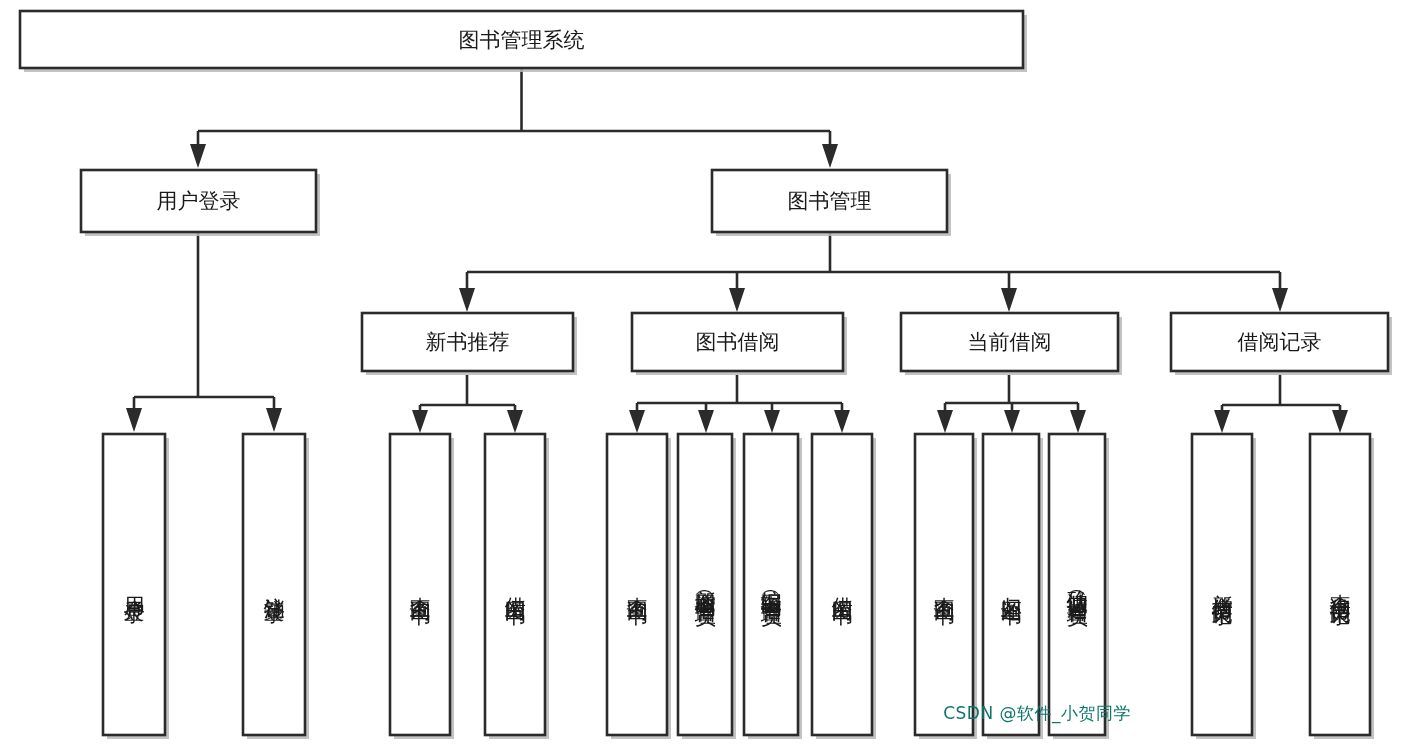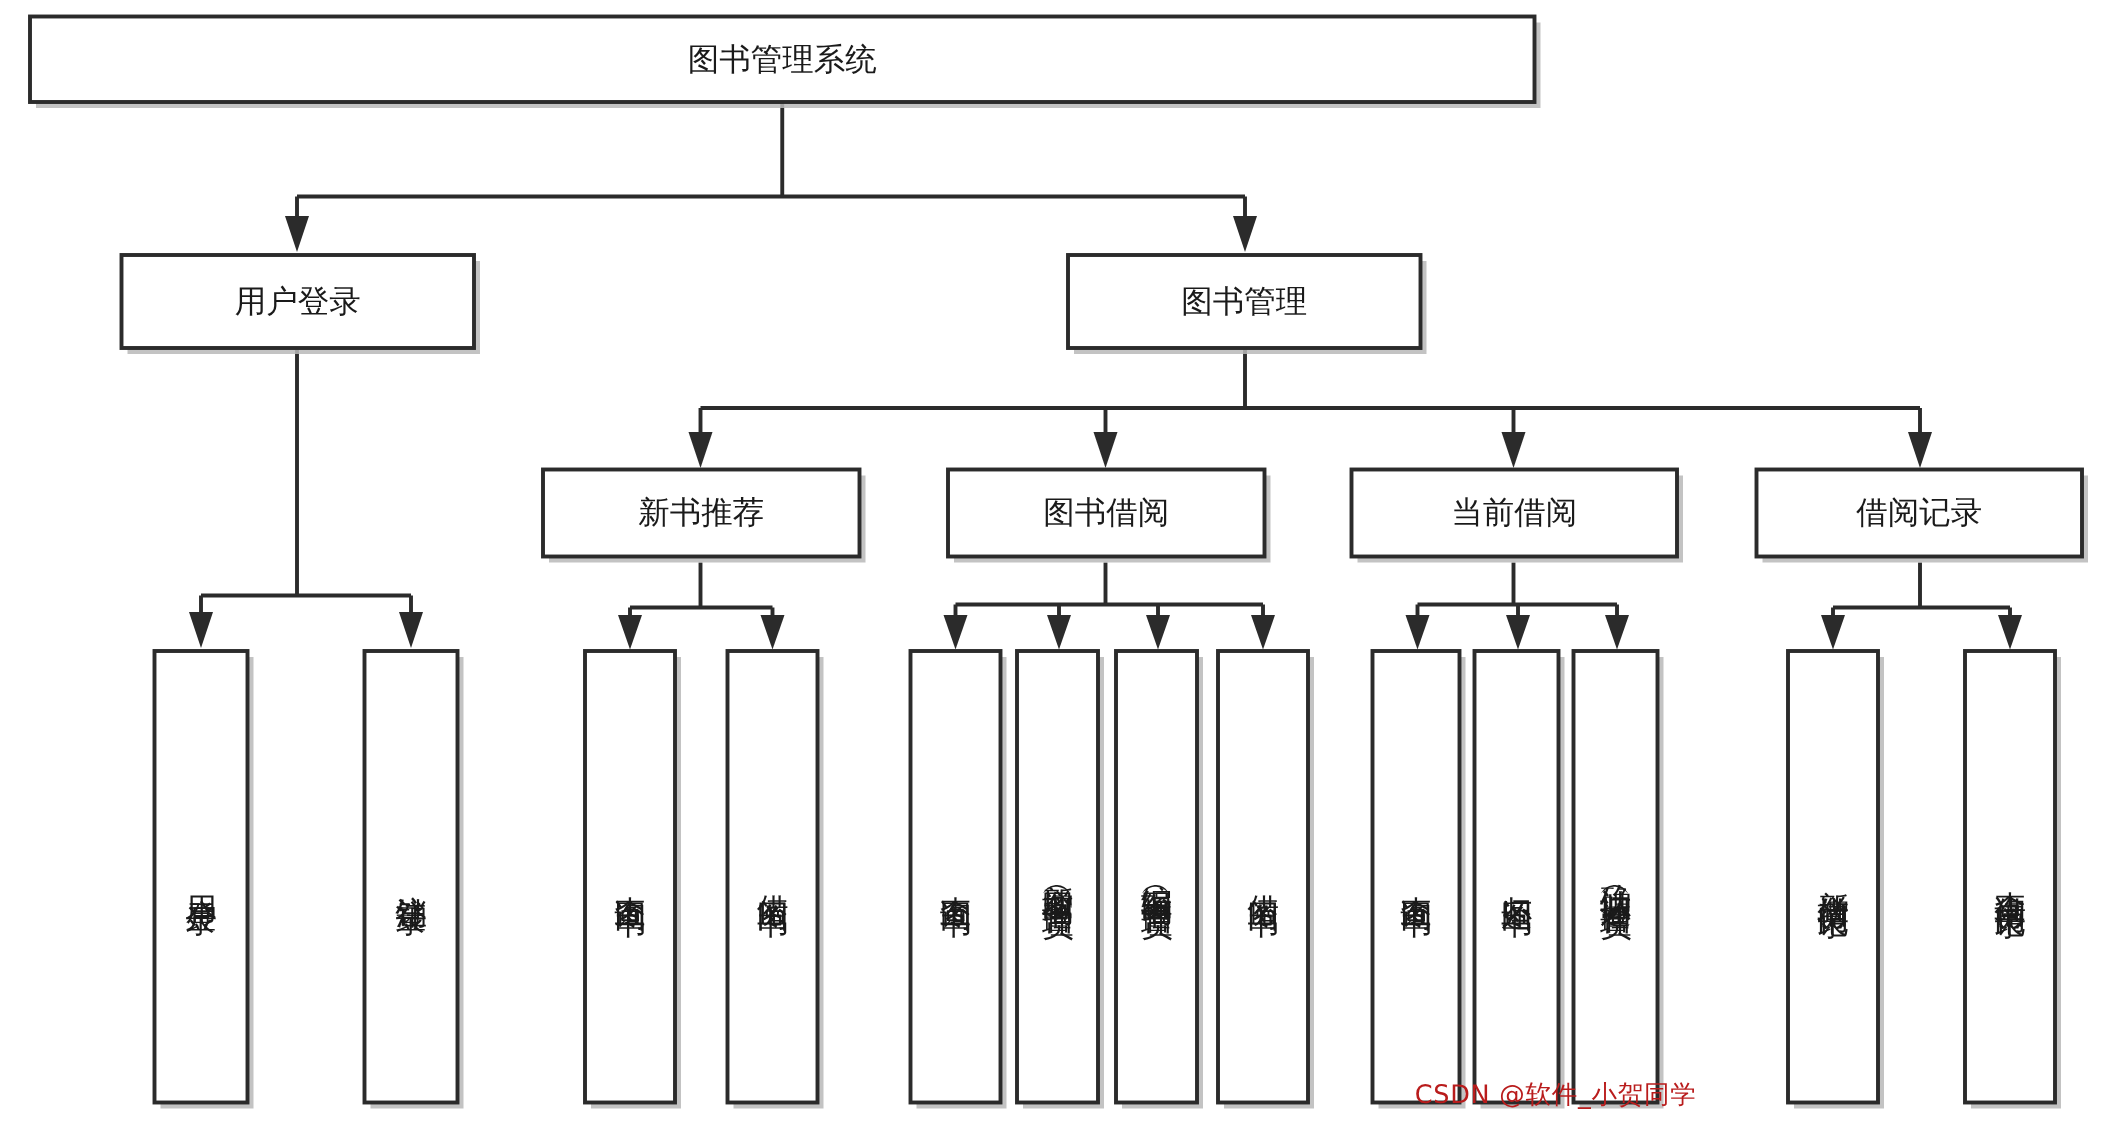--- a/index.html
+++ b/index.html
@@ -66,24 +66,24 @@
     text-align: center;
     display: flex;
     align-items: center;
     justify-content: center;
     pointer-events: none;
     user-select: none;
   }
   .watermark {
     position: absolute;
     right: 12px;
-    bottom: 6px;
+    bottom: 22px;
     font-family: "DejaVu Sans", "Liberation Sans", sans-serif;
     font-size: 17px;
-    color: #b91c1c;
+    color: #0f766e;
     letter-spacing: 0.5px;
     white-space: nowrap;
   }
 </style>
 </head>
 <body>
 
 <div id="diagram-root">
 
   <svg class="flow" viewBox="0 0 1405 747">

